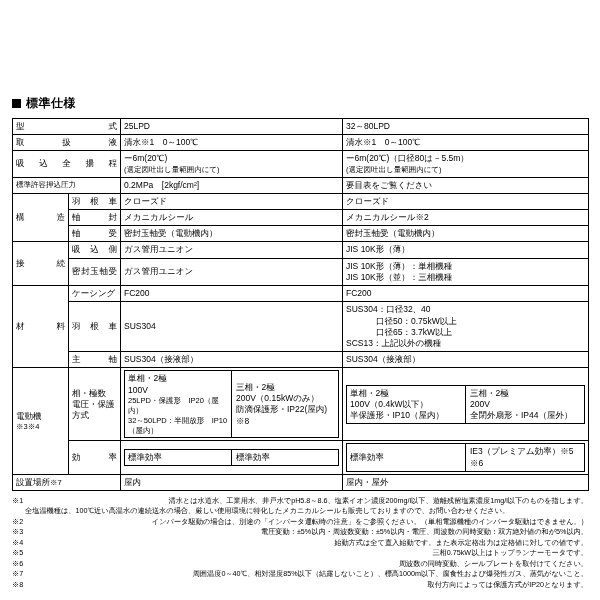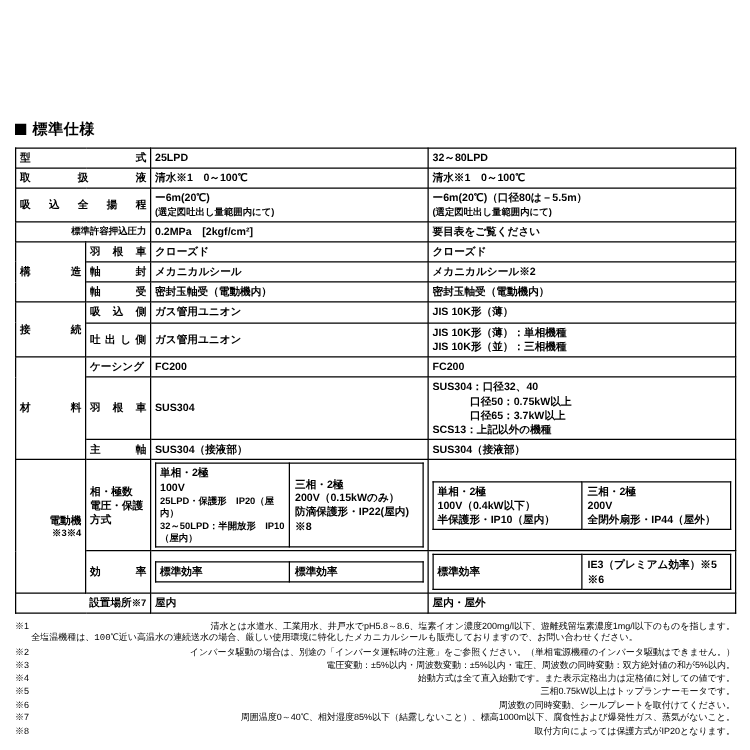--- a/index.html
+++ b/index.html
@@ -37,32 +37,31 @@
   .title-text {
     font-size: 12px;
     font-weight: bold;
     letter-spacing: 0.5px;
   }
   
   table.spec {
     border-collapse: collapse;
     width: 576px;
     table-layout: fixed;
-    font-weight: bold;
   }
   table.spec td {
     border: 1px solid #000;
     font-size: 8.5px;
     line-height: 1.32;
     padding: 2px 3px;
     vertical-align: middle;
     word-break: break-all;
   }
   .lbl {
-    text-align: right;
+    text-align: left;
     width: 56px;
   }
   .lbl-spread {
     text-align: justify;
     text-align-last: justify;
     padding-left: 8px;
     padding-right: 8px;
   }
   .sublbl {
     text-align: left;
@@ -102,21 +101,20 @@
     align-items: flex-start;
   }
   .note-num {
     width: 13px;
     flex: 0 0 13px;
     text-align: left;
   }
   .note-body { flex: 1 1 auto; text-align: right; }
   .note-cont {
     padding-left: 13px;
-    font-family: Liberation Mono, monospace;
   }
 </style>
 </head>
 <body>
 
 <div class="page">
 
   <div class="title-row">
     <span class="title-marker"></span>
     <span class="title-text">標準仕様</span>
@@ -178,21 +176,21 @@
       <td class="colB">密封玉軸受（電動機内）</td>
     </tr>
 
     <tr>
       <td class="lbl lbl-spread" rowspan="2">接続</td>
       <td class="sublbl sub-spread">吸込側</td>
       <td class="colA">ガス管用ユニオン</td>
       <td class="colB">JIS 10K形（薄）</td>
     </tr>
     <tr>
-      <td class="sublbl sub-spread">吐出し側</td>
+      <td class="sublbl sub-spread">密封玉軸受</td>
       <td class="colA">ガス管用ユニオン</td>
       <td class="colB">
         <div>JIS 10K形（薄）：単相機種</div>
         <div>JIS 10K形（並）：三相機種</div>
       </td>
     </tr>
 
     <tr>
       <td class="lbl lbl-spread" rowspan="3">材料</td>
       <td class="sublbl">ケーシング</td>

